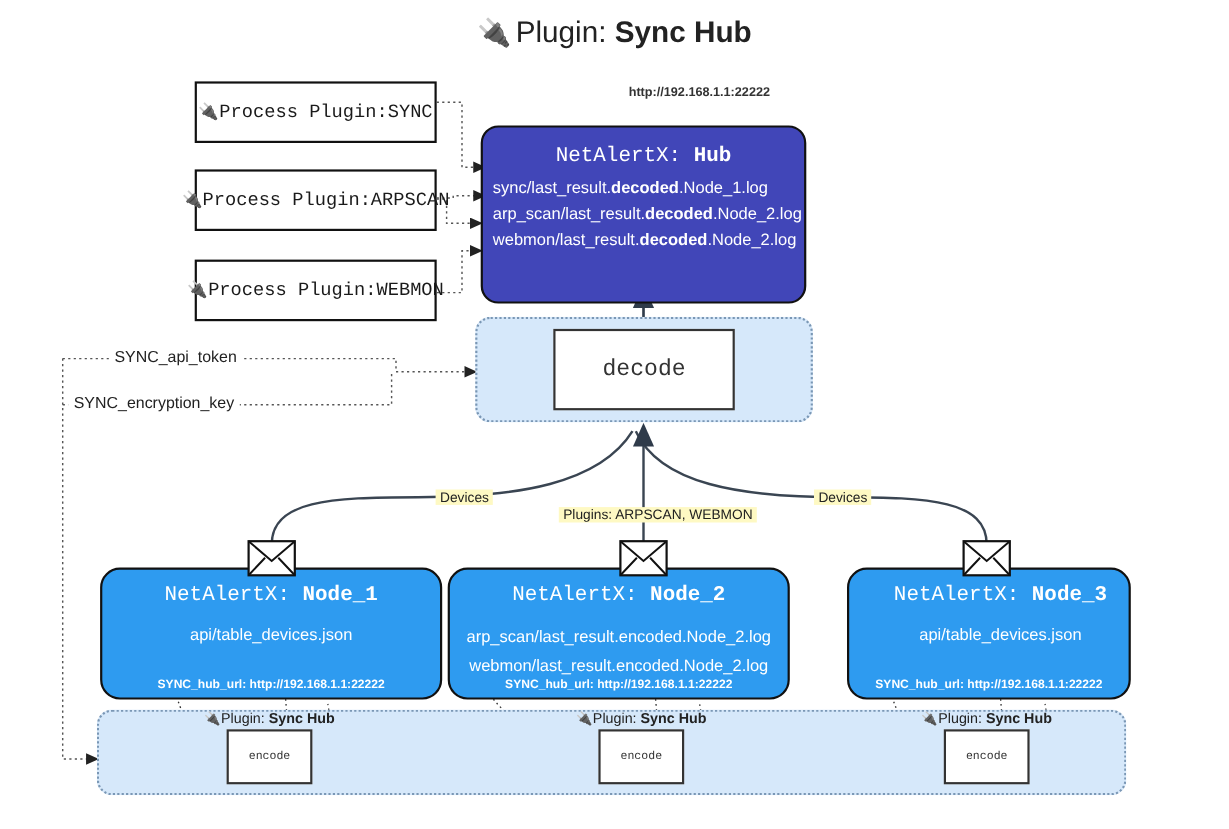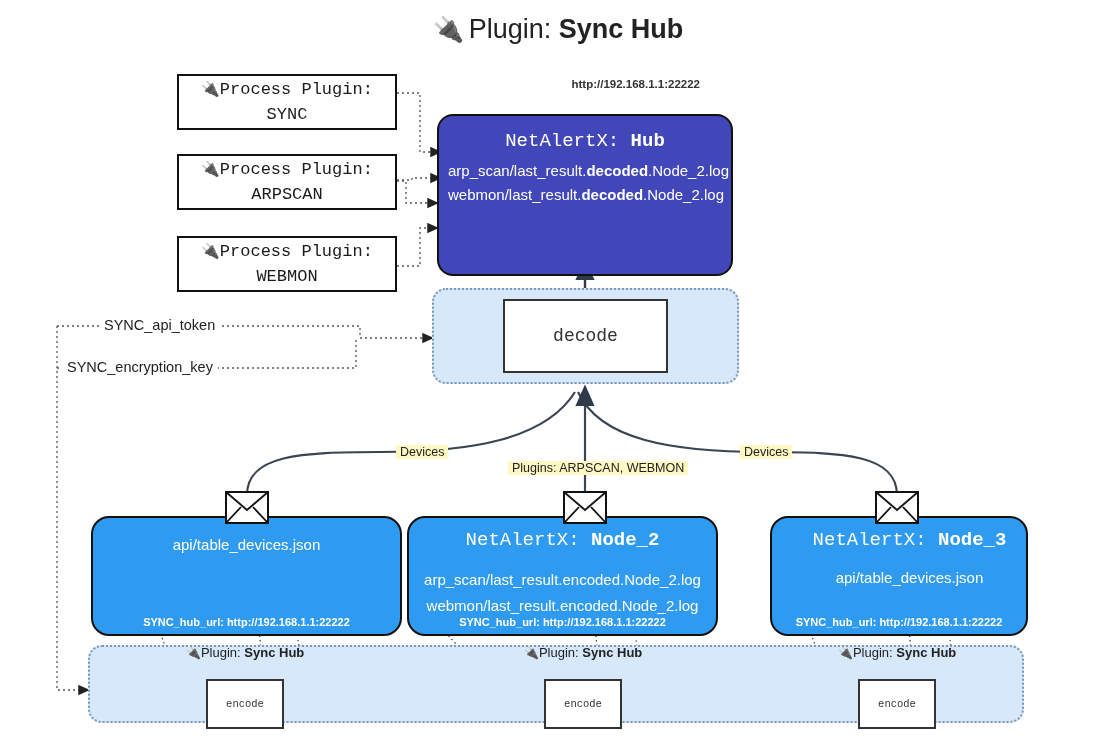--- a/index.html
+++ b/index.html
@@ -13,21 +13,21 @@
   
   #title{position:absolute;left:0;top:14px;width:1117px;text-align:center;
          font-size:27px;color:#222;z-index:5;}
   #title .plug{font-size:25px;margin-right:4px;}
   #title b{font-weight:bold;}
 
   
   .procbox{border:2px solid #111;background:#fff;
            font-family:"Liberation Mono","DejaVu Sans Mono",monospace;
            font-size:17px;line-height:25px;text-align:center;
-           display:flex;flex-direction:column;align-items:center;justify-content:center;}
+           display:flex;flex-direction:row;align-items:center;justify-content:center;}
   .procbox .l1{white-space:nowrap;}
   .procbox .l2{white-space:nowrap;}
   .procbox .plug{font-family:"DejaVu Sans",sans-serif;font-size:15px;}
 
   
   #hub{background:#4146b8;border:2.5px solid #111;border-radius:16px;
        color:#fff;padding:8px 0 10px 0;}
   #hub .hubtitle{font-family:"Liberation Mono","DejaVu Sans Mono",monospace;
        font-size:19px;text-align:center;margin:6px 0 7px 0;white-space:nowrap;}
   #hub .hubtitle b{font-weight:bold;}
@@ -36,22 +36,22 @@
   #huburl{position:absolute;font-size:11.5px;font-weight:bold;color:#333;
           text-align:right;white-space:nowrap;z-index:5;}
 
   
   .zone{background:#d6e8fa;border:2px dotted #7a97b5;border-radius:14px;z-index:2;}
 
   
   .wbox{background:#fff;border:2px solid #333;display:flex;align-items:center;
         justify-content:center;font-family:"Liberation Mono","DejaVu Sans Mono",monospace;
         color:#333;}
-  #decode{font-size:18px;}
-  .encode{font-size:10.5px;margin-top:16px;}
+  #decode{font-size:21px;}
+  .encode{font-size:10.5px;}
 
   
   .netnode{background:#2e9bf0;border:2.5px solid #111;border-radius:18px;color:#fff;}
   .netnode .nt{font-family:"Liberation Mono","DejaVu Sans Mono",monospace;
        font-size:19px;text-align:center;margin-top:11px;white-space:nowrap;}
   .netnode .nt b{font-weight:bold;}
   .netnode .line{font-size:15px;text-align:center;line-height:26px;white-space:nowrap;}
   .netnode .hurl{position:absolute;left:0;right:0;bottom:6px;text-align:center;
        font-size:11px;font-weight:bold;color:#fff;white-space:nowrap;}
 
@@ -136,20 +136,21 @@
 
   <div class="node procbox" style="left:177px;top:236px;width:220px;height:56px;">
     <div class="l1"><span class="plug">🔌</span><span>Process Plugin:</span></div>
     <div class="l2">WEBMON</div>
   </div>
 
   <div id="huburl" style="left:470px;top:78px;width:230px;">http://192.168.1.1:22222</div>
 
   <div class="node" id="hub" style="left:437px;top:114px;width:296px;height:162px;">
     <div class="hubtitle"><span>NetAlertX: </span><b>Hub</b></div>
+    <div class="logline"><span>sync/last_result.</span><b>decoded</b><span>.Node_1.log</span></div>
     <div class="logline"><span>arp_scan/last_result.</span><b>decoded</b><span>.Node_2.log</span></div>
     <div class="logline"><span>webmon/last_result.</span><b>decoded</b><span>.Node_2.log</span></div>
   </div>
 
   <div class="node zone" style="left:432px;top:288px;width:307px;height:96px;"></div>
   <div class="node wbox" id="decode" style="left:503px;top:299px;width:165px;height:74px;">decode</div>
 
   <div class="keylabel" style="left:99px;top:317px;">SYNC_api_token</div>
   <div class="keylabel" style="left:62px;top:359px;">SYNC_encryption_key</div>
 
@@ -166,20 +167,21 @@
       <rect x="564" y="492" width="42" height="31" fill="#fff" stroke="#111" stroke-width="2"></rect>
       <path d="M564,492 L585,510 L606,492 M564,523 L579,507 M606,523 L591,507" fill="none" stroke="#111" stroke-width="1.8"></path>
     </g>
     <g>
       <rect x="876" y="492" width="42" height="31" fill="#fff" stroke="#111" stroke-width="2"></rect>
       <path d="M876,492 L897,510 L918,492 M876,523 L891,507 M918,523 L903,507" fill="none" stroke="#111" stroke-width="1.8"></path>
     </g>
   </svg>
 
   <div class="node netnode" style="left:91px;top:516px;width:311px;height:120px;">
+    <div class="nt"><span>NetAlertX: </span><b>Node_1</b></div>
     <div class="line" style="margin-top:14px;">api/table_devices.json</div>
     <div class="hurl">SYNC_hub_url: http://192.168.1.1:22222</div>
   </div>
 
   <div class="node netnode" style="left:407px;top:516px;width:311px;height:120px;">
     <div class="nt"><span>NetAlertX: </span><b>Node_2</b></div>
     <div class="line" style="margin-top:16px;">arp_scan/last_result.encoded.Node_2.log</div>
     <div class="line">webmon/last_result.encoded.Node_2.log</div>
     <div class="hurl">SYNC_hub_url: http://192.168.1.1:22222</div>
   </div>

